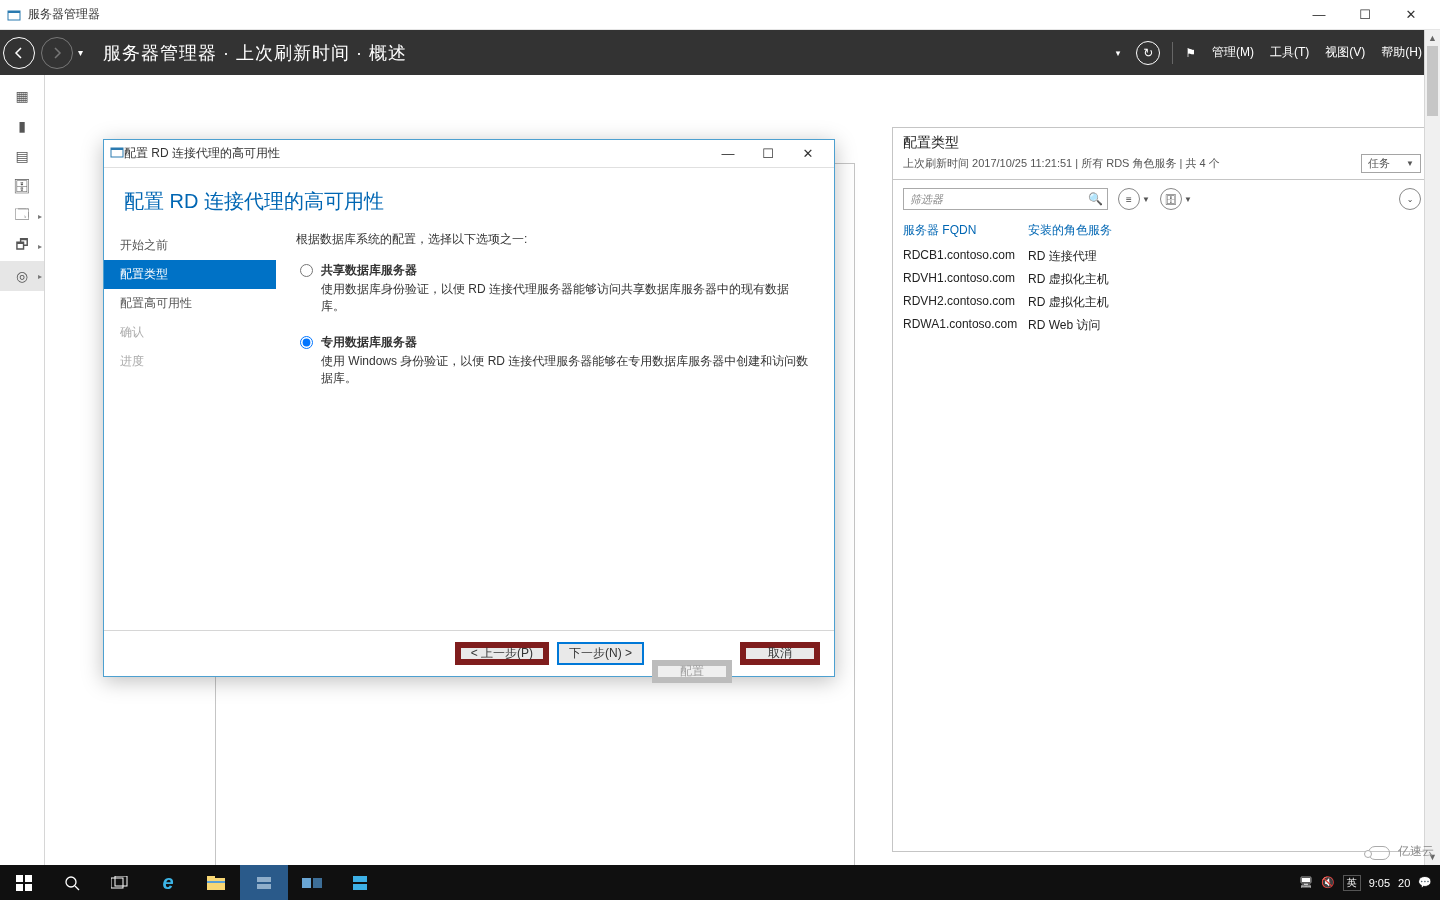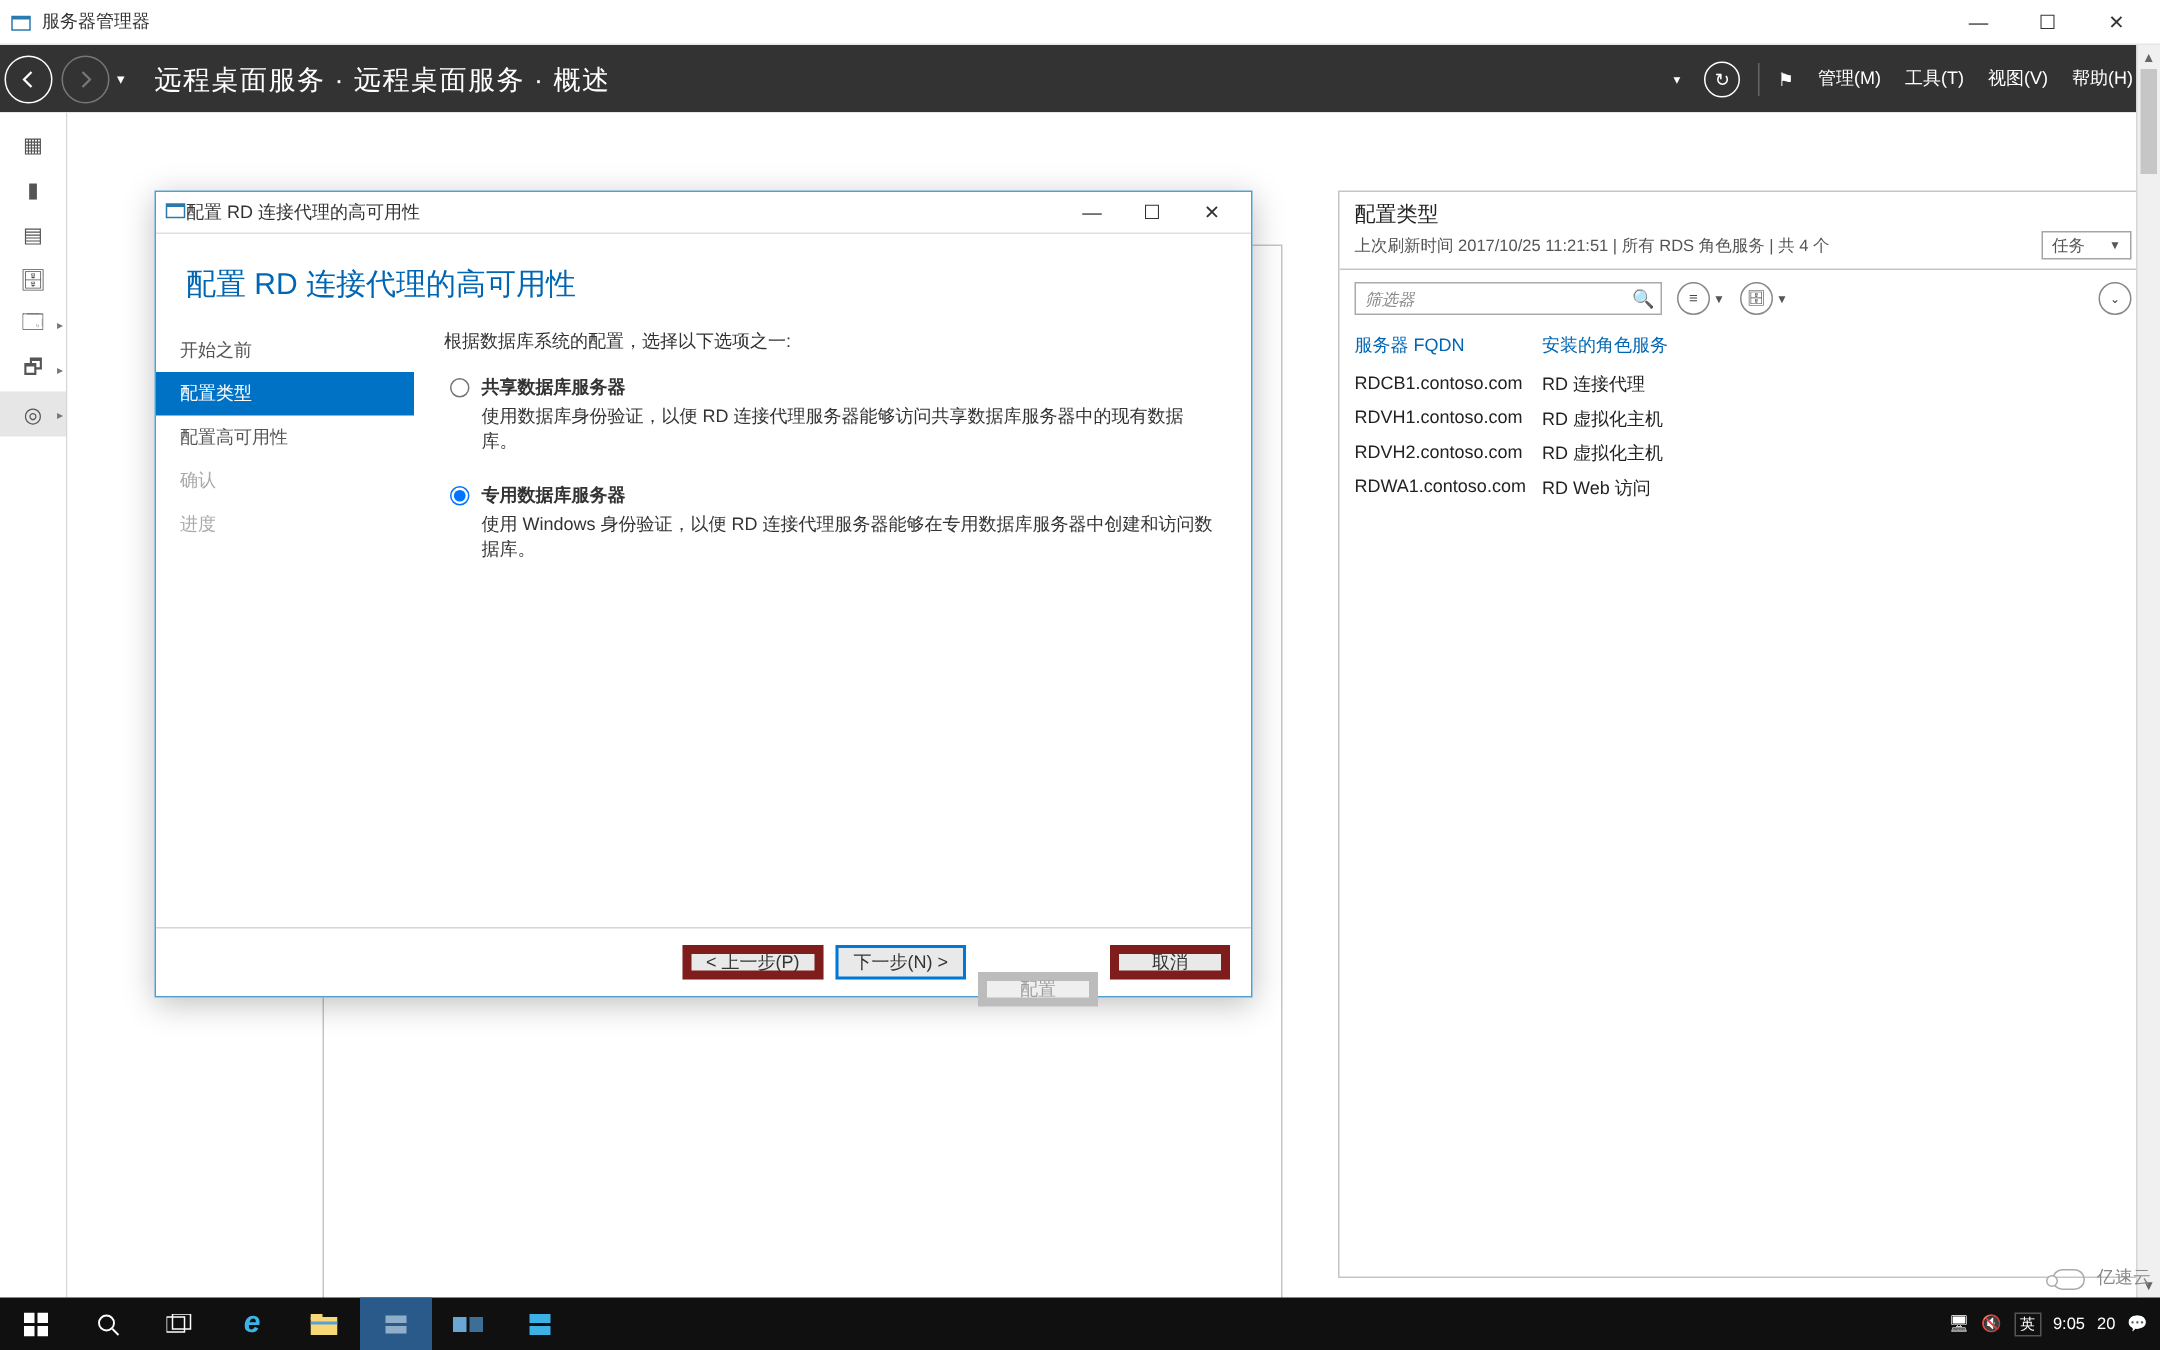--- a/index.html
+++ b/index.html
@@ -45,21 +45,21 @@
 .circ-wrap{display:flex;align-items:center;gap:2px;}
 .circ-wrap .dd{font-size:8px;color:#555;}
 .filter-row .spacer{flex:1;}
 .tbl{padding:0 10px;font-size:12px;}
 .tbl-hdr{display:flex;color:#0066b3;border-bottom:0;padding:4px 0 6px;}
 .col1{width:125px;}
 .col2{flex:1;}
 .tbl-row{display:flex;padding:3px 0;color:#222;}
 
 
-.dialog { position: absolute; left: 58px; top: 52px; width: 732px; height: 538px; background: #fff; border: 1px solid #4da0d0; box-shadow: 0 4px 20px rgba(0,0,0,0.25);}
+.dialog { position: absolute; left: 58px; top: 64px; width: 732px; height: 538px; background: #fff; border: 1px solid #4da0d0; box-shadow: 0 4px 20px rgba(0,0,0,0.25);}
 .dlg-title{height:28px;background:#fff;display:flex;align-items:center;padding:0 6px;font-size:12px;color:#333;border-bottom:1px solid #e0e0e0;}
 .dlg-title .spacer{flex:1;}
 .dlg-title .tbtn{width:40px;height:28px;display:flex;align-items:center;justify-content:center;font-size:13px;color:#333;}
 .dlg-body{display:flex;flex-direction:column;height:calc(100% - 28px);}
 .dlg-heading{font-size:20px;color:#0066b3;padding:20px 20px 14px 20px;font-weight:400;}
 .dlg-mid{flex:1;display:flex;}
 .dlg-nav{width:172px;border-right:0;padding-top:2px;}
 .dlg-nav-item{font-size:12px;padding:6px 16px;color:#555;}
 .dlg-nav-item.active{background:#0072c6;color:#fff;}
 .dlg-nav-item.disabled{color:#aaa;}
@@ -114,21 +114,21 @@
     <svg width="14" height="14" viewBox="0 0 14 14">
         <path d="M9 2 L4 7 L9 12" stroke="#fff" stroke-width="1.5" fill="none"></path>
       </svg>
   </div>
   <div class="nav-circle">
     <svg width="14" height="14" viewBox="0 0 14 14">
         <path d="M5 2 L10 7 L5 12" stroke="#777" stroke-width="1.5" fill="none"></path>
       </svg>
   </div>
   <span style="color:#fff;font-size:10px;margin-left:2px;">▾</span>
-  <span class="breadcrumb-title">远程桌面服务 · 远程桌面服务 · 概述</span>
+  <span class="breadcrumb-title">服务器管理器 · 上次刷新时间 · 概述</span>
   <span class="spacer"></span>
   <span class="hdr-item" style="font-size:9px;">▾</span>
   <span class="hdr-item">
       <span class="refresh-circ">↻</span>
     </span>
   <span class="hdr-sep"></span>
   <span class="hdr-item flag-icon">⚑</span>
   <span class="hdr-item">管理(M)</span>
   <span class="hdr-item">工具(T)</span>
   <span class="hdr-item">视图(V)</span>

